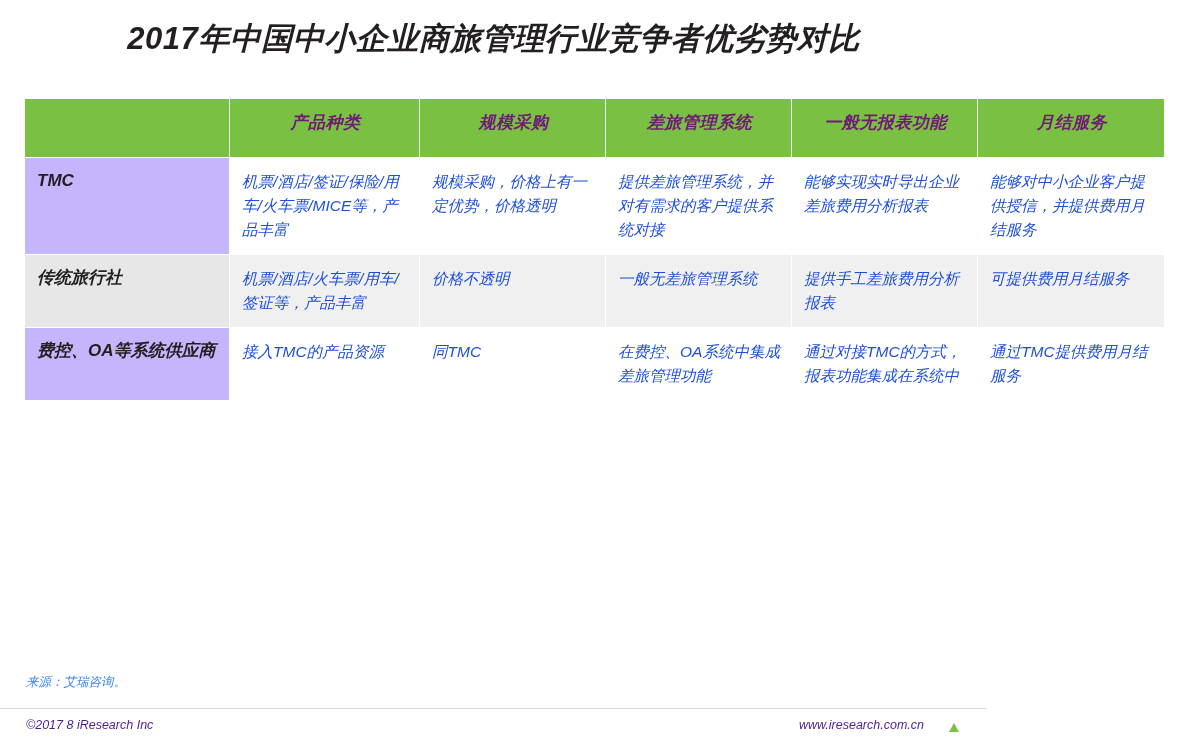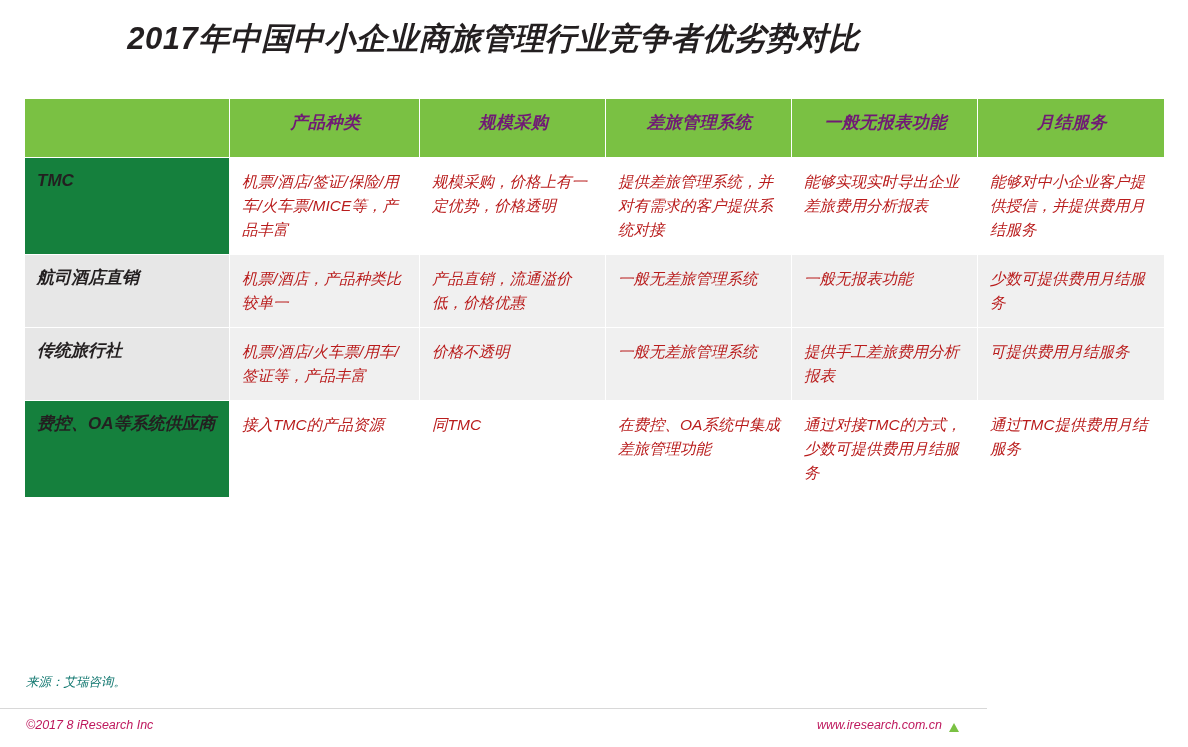--- a/index.html
+++ b/index.html
@@ -61,40 +61,40 @@
     font-weight: bold;
     color: #231f20;
     vertical-align: middle;
     text-align: left;
     padding-left: 14px;
     line-height: 1.35;
   }
   td.cell {
     font-size: 15.5px;
     line-height: 1.55;
-    color: #b91c1c;
+    color: #1d4ed8;
   }
   tr.odd td { background: #ffffff; }
   tr.even td { background: #f0f0f0; }
-  tr.odd td.rowhead { background: #15803d; }
+  tr.odd td.rowhead { background: #c4b5fd; }
   tr.even td.rowhead { background: #e7e7e7; }
 
   col.c0 { width: 205px; }
   col.c1 { width: 190px; }
   col.c2 { width: 186px; }
   col.c3 { width: 186px; }
   col.c4 { width: 186px; }
   col.c5 { width: 187px; }
 
   .source {
     position: absolute;
     left: 26px;
     bottom: 56px;
     font-size: 12.5px;
-    color: #0f766e;
+    color: #3b82f6;
   }
   .footer-rule {
     position: absolute;
     left: 0;
     right: 0;
     bottom: 38px;
     height: 1px;
     background: #d8d8d8;
   }
   .footer {
@@ -102,26 +102,26 @@
     left: 0;
     right: 0;
     bottom: 8px;
     height: 28px;
     padding: 0 26px;
     box-sizing: border-box;
     display: flex;
     align-items: center;
     justify-content: space-between;
     font-size: 12.5px;
-    color: #be185d;
+    color: #4c1d95;
   }
   .footer .right {
     display: flex;
     align-items: center;
-    gap: 6px;
+    gap: 24px;
   }
   .logo-mark {
     display: inline-block;
     width: 13px;
     height: 13px;
     position: relative;
     top: 2px;
   }
 </style>
 </head>
@@ -154,41 +154,33 @@
       <tbody>
         <tr class="odd">
           <td class="rowhead">TMC</td>
           <td class="cell">机票/酒店/签证/保险/用车/火车票/MICE等，产品丰富</td>
           <td class="cell">规模采购，价格上有一定优势，价格透明</td>
           <td class="cell">提供差旅管理系统，并对有需求的客户提供系统对接</td>
           <td class="cell">能够实现实时导出企业差旅费用分析报表</td>
           <td class="cell">能够对中小企业客户提供授信，并提供费用月结服务</td>
         </tr>
         <tr class="even">
-          <td class="rowhead">航司酒店直销</td>
-          <td class="cell">机票/酒店，产品种类比较单一</td>
-          <td class="cell">产品直销，流通溢价低，价格优惠</td>
-          <td class="cell">一般无差旅管理系统</td>
-          <td class="cell">一般无报表功能</td>
-          <td class="cell">少数可提供费用月结服务</td>
-        </tr>
-        <tr class="even">
           <td class="rowhead">传统旅行社</td>
           <td class="cell">机票/酒店/火车票/用车/签证等，产品丰富</td>
           <td class="cell">价格不透明</td>
           <td class="cell">一般无差旅管理系统</td>
           <td class="cell">提供手工差旅费用分析报表</td>
           <td class="cell">可提供费用月结服务</td>
         </tr>
         <tr class="odd">
           <td class="rowhead">费控、OA等系统供应商</td>
           <td class="cell">接入TMC的产品资源</td>
           <td class="cell">同TMC</td>
           <td class="cell">在费控、OA系统中集成差旅管理功能</td>
-          <td class="cell">通过对接TMC的方式，少数可提供费用月结服务</td>
+          <td class="cell">通过对接TMC的方式，报表功能集成在系统中</td>
           <td class="cell">通过TMC提供费用月结服务</td>
         </tr>
       </tbody>
     </table>
   </div>
 
   <div class="source">来源：艾瑞咨询。</div>
 
   <div class="footer-rule"></div>
 

